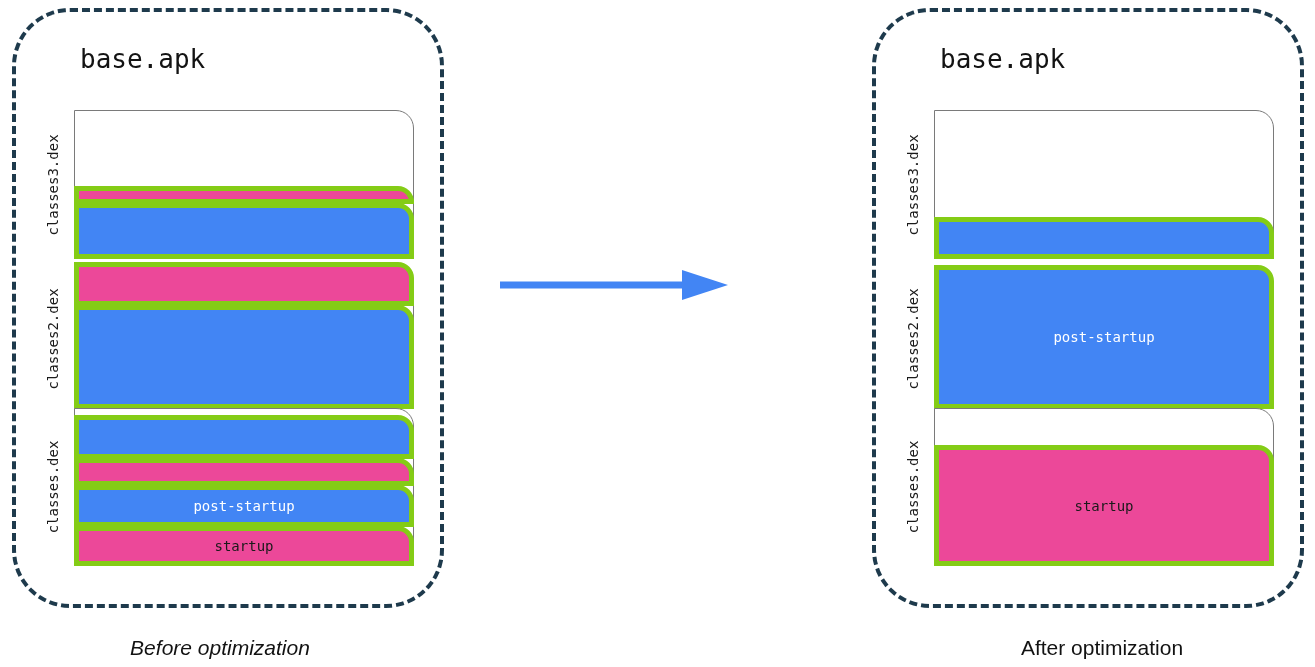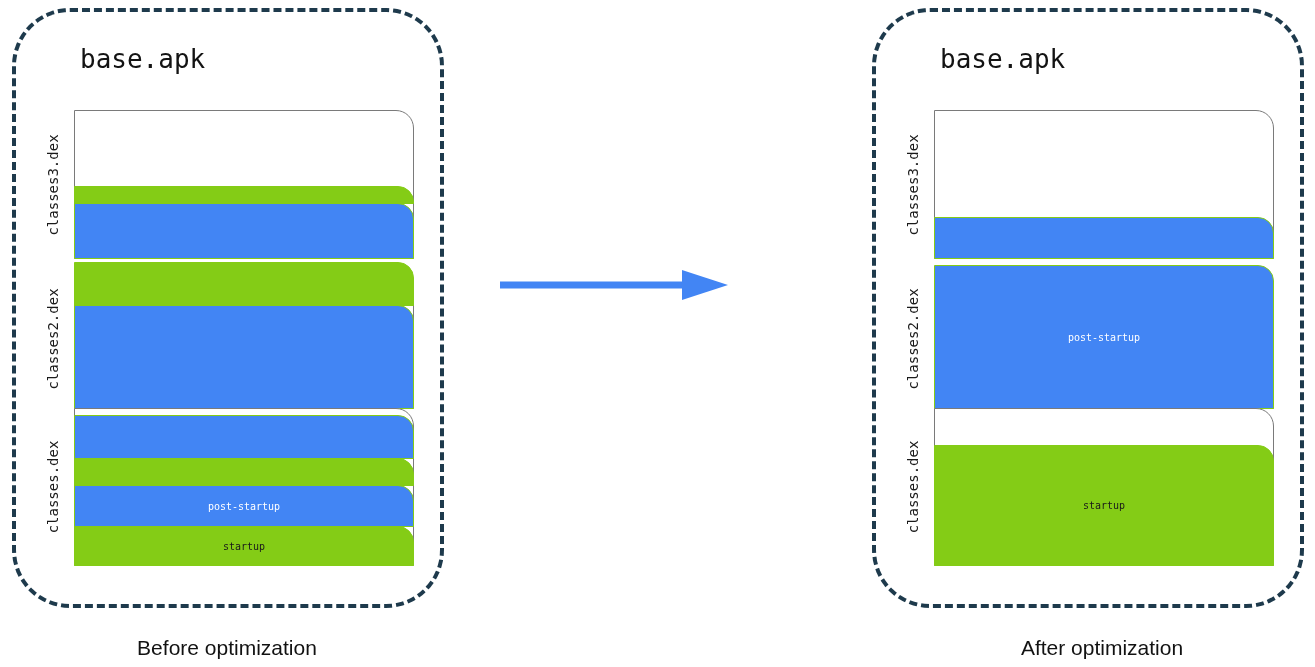--- a/index.html
+++ b/index.html
@@ -77,52 +77,52 @@
     position: absolute;
     left: -1px;
     right: -1px;
     bottom: -1px;
     display: flex;
     flex-direction: column-reverse;
   }
   .seg {
     position: relative;
     box-sizing: border-box;
-    border: 1px solid #84cc16;
+    border: 5px solid #84cc16;
     border-top-right-radius: 16px;
     display: flex;
     align-items: center;
     justify-content: center;
     font-family: "DejaVu Sans Mono", "Liberation Mono", monospace;
-    font-size: 10px;
+    font-size: 14px;
     margin-top: -1px;
   }
   .seg.blue  { background: #4285f4; color: #ffffff; }
-  .seg.green { background: #84cc16; color: #1a1a1a; }
+  .seg.green { background: #ec4899; color: #1a1a1a; }
 
   
   .arrow {
     position: absolute;
     left: 500px;
     top: 265px;
     width: 230px;
     height: 40px;
   }
 
   
   .caption {
     position: absolute;
     top: 636px;
     width: 432px;
     text-align: center;
     font-family: "Liberation Sans", sans-serif;
     font-size: 21px;
     color: #121212;
   }
-  .caption-left  { left: 11px; }
+  .caption-left  { left: 4px; font-style: italic; }
   .caption-right { left: 886px; }
 </style>
 </head>
 <body>
 
 <div class="panel panel-left">
   <div class="apk-title">base.apk</div>
   <div class="dex-container">
       <div class="dex" style="left: 26px; top: 98px; width: 372px; height: 149px;">
         <div class="dex-label">

